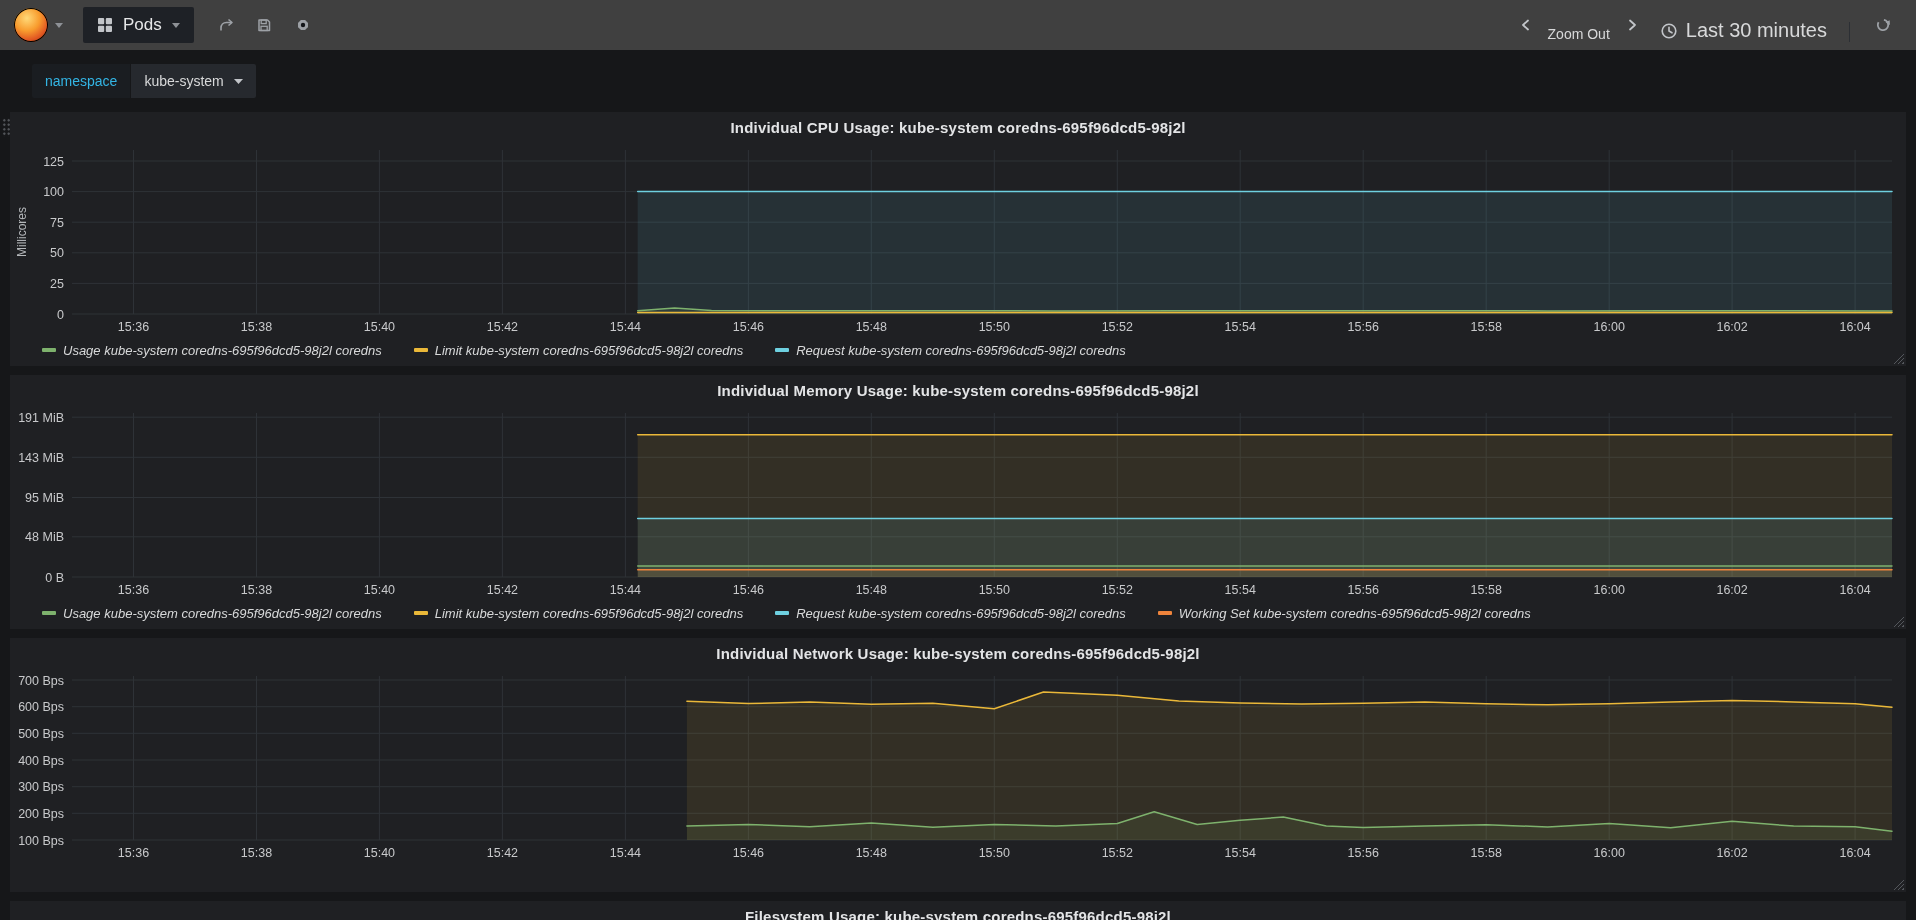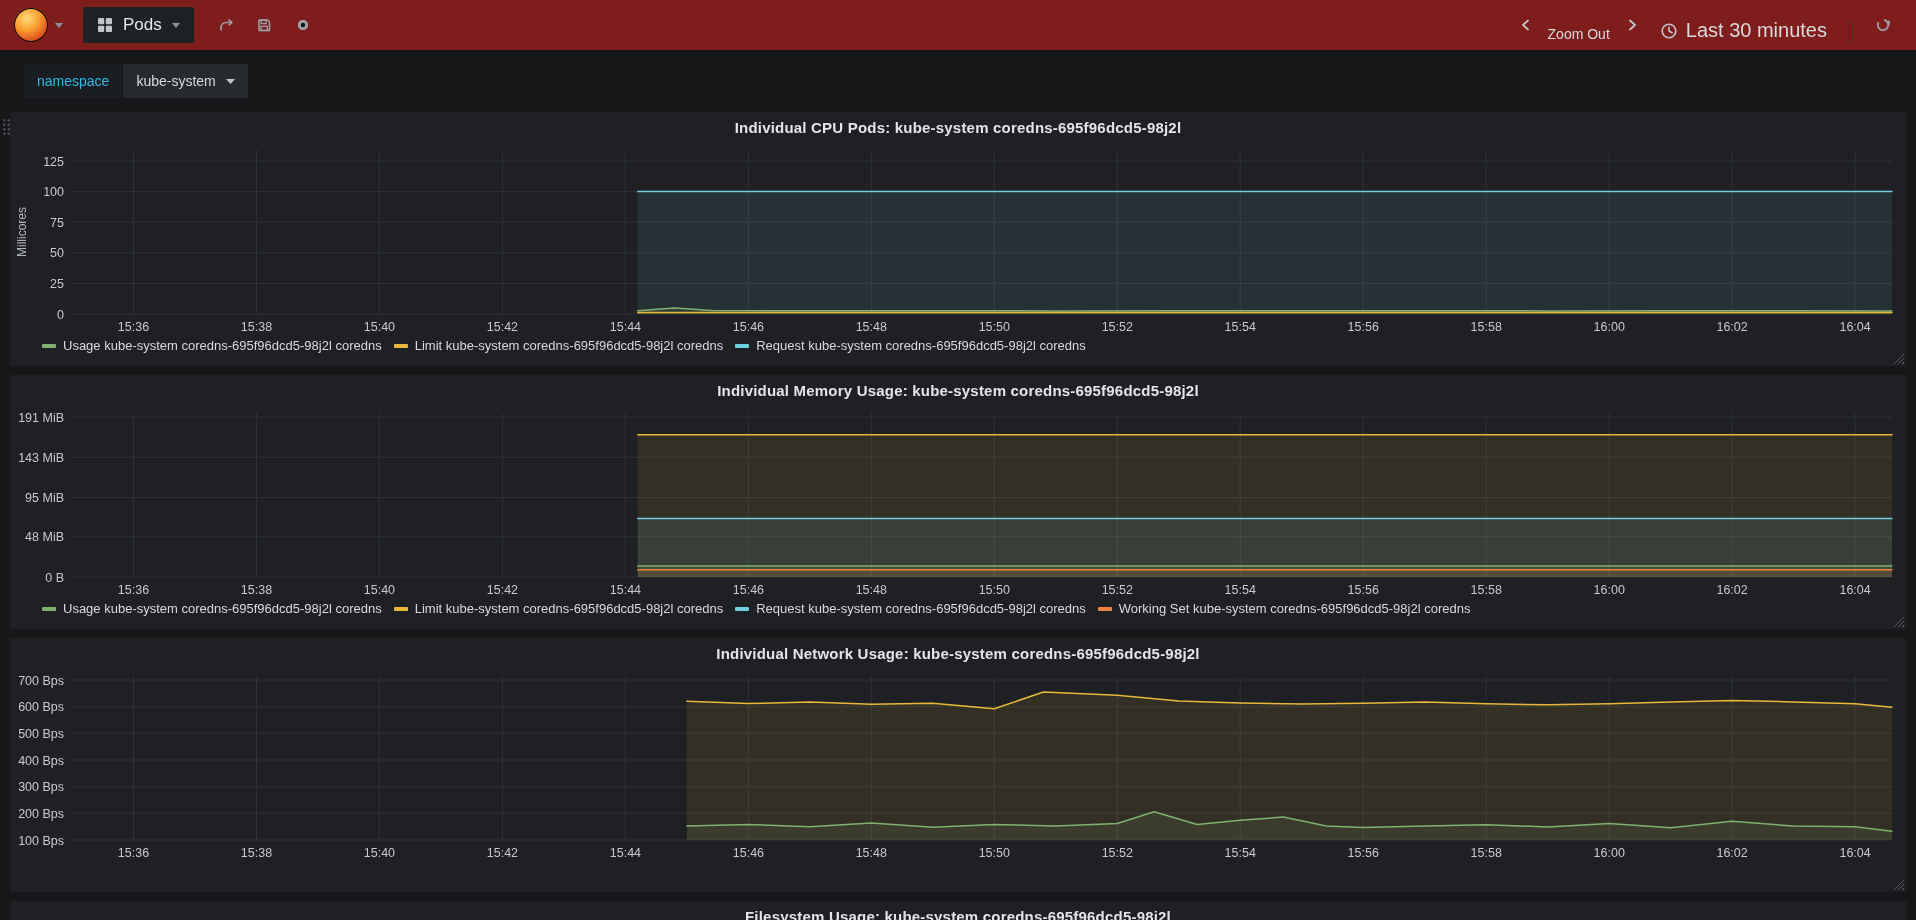--- a/index.html
+++ b/index.html
@@ -3,47 +3,47 @@
 <meta charset="utf-8">
 <style>
   *{box-sizing:border-box;}
   html,body{margin:0;padding:0;}
   body{
     width:1916px;height:920px;overflow:hidden;position:relative;
     background:#161719;color:#d8d9da;
     font-family:"Liberation Sans",sans-serif;
   }
   
-  .navbar{height:50px;background:#7f1d1d;display:flex;align-items:center;padding:0 14px;}
+  .navbar{height:50px;background:#404040;display:flex;align-items:center;padding:0 14px;}
   .logo-btn{display:flex;align-items:center;gap:7px;margin-right:20px;cursor:pointer;}
   .logo-circle{width:34px;height:34px;border-radius:50%;
     background:radial-gradient(circle at 38% 30%,#ffd978 0%,#f89c2e 40%,#e25822 68%,#8a2f00 96%);
     box-shadow:0 0 0 1px #000 inset;}
   .dash-picker{display:flex;align-items:center;gap:10px;background:#1e2126;border-radius:2px;
     height:36px;padding:0 14px;margin-right:14px;cursor:pointer;}
   .dash-title{font-size:17px;color:#e6e7e8;font-weight:500;}
   .nav-icon-btn{width:34px;height:34px;display:flex;align-items:center;justify-content:center;margin:0 2px;cursor:pointer;}
   .nav-icon-btn.sm{width:24px;}
   .nav-right{margin-left:auto;display:flex;align-items:flex-end;gap:6px;}
   .zoom-out{font-size:14px;color:#d8d9da;margin:0 2px;cursor:pointer;}
   .time-picker{display:flex;align-items:center;gap:8px;font-size:20px;color:#d8d9da;margin:0 8px;cursor:pointer;}
   .nav-divider{width:1px;height:20px;background:#2c2f34;margin:0 8px;}
   
-  .vars{height:62px;display:flex;align-items:center;padding:0 24px;gap:22px;}
+  .vars{height:62px;display:flex;align-items:center;padding:0 32px;gap:22px;}
   .var-group{display:flex;align-items:stretch;height:34px;}
   .var-label{display:flex;align-items:center;padding:0 13px;background:#1a1d21;color:#33b5e5;
     font-size:14px;border-radius:2px 0 0 2px;}
   .var-value{display:flex;align-items:center;gap:10px;padding:0 13px;background:#26292e;color:#d8d9da;
     font-size:14px;border-radius:0 2px 2px 0;margin-left:1px;cursor:pointer;}
   
   .panel{position:relative;height:254px;margin:0 10px 9px;background:#1f2023;}
   .panel-title-row{height:30px;display:flex;justify-content:center;align-items:center;}
   .panel-title{font-size:15px;font-weight:700;color:#e3e4e6;cursor:pointer;letter-spacing:.2px;}
   .chart-area{height:196px;margin:0 4px;position:relative;}
-  .legend{display:flex;align-items:flex-start;gap:12px;padding-left:32px;height:24px;flex-wrap:wrap;}
+  .legend{display:flex;align-items:center;gap:32px;padding-left:32px;height:24px;flex-wrap:wrap;font-style:italic;}
   .legend-item{display:flex;align-items:center;gap:7px;font-size:13px;color:#d8d9da;cursor:pointer;}
   .legend-mark{display:inline-block;width:14px;height:4px;border-radius:1px;}
   .resize-handle{position:absolute;right:2px;bottom:2px;width:11px;height:11px;cursor:nwse-resize;
     background:repeating-linear-gradient(135deg,transparent 0 2px,#54575c 2px 3px);
     clip-path:polygon(100% 0,100% 100%,0 100%);}
   .row-handle{position:absolute;left:2px;top:118px;width:9px;height:19px;cursor:grab;
     background-image:radial-gradient(circle,#56595e 1.1px,transparent 1.3px);
     background-size:4.5px 4.5px;}
   svg{display:block;}
 </style>
@@ -131,21 +131,21 @@
           <polygon points="0,0 9,0 4.5,5" fill="#c2c5c9"></polygon>
         </svg>
     </span>
   </div>
 </div>
 
 <div class="row-handle"></div>
 
 <div class="panel">
   <div class="panel-title-row">
-    <span class="panel-title">Individual CPU Pods: kube-system coredns-695f96dcd5-98j2l</span>
+    <span class="panel-title">Individual CPU Usage: kube-system coredns-695f96dcd5-98j2l</span>
   </div>
   <div class="chart-area">
       <svg width="1888" height="196">
         <line x1="119.5" y1="8" x2="119.5" y2="172" stroke="#2e3237" stroke-width="1"></line>
         <line x1="242.5" y1="8" x2="242.5" y2="172" stroke="#2e3237" stroke-width="1"></line>
         <line x1="365.4" y1="8" x2="365.4" y2="172" stroke="#2e3237" stroke-width="1"></line>
         <line x1="488.4" y1="8" x2="488.4" y2="172" stroke="#2e3237" stroke-width="1"></line>
         <line x1="611.4" y1="8" x2="611.4" y2="172" stroke="#2e3237" stroke-width="1"></line>
         <line x1="734.4" y1="8" x2="734.4" y2="172" stroke="#2e3237" stroke-width="1"></line>
         <line x1="857.3" y1="8" x2="857.3" y2="172" stroke="#2e3237" stroke-width="1"></line>

